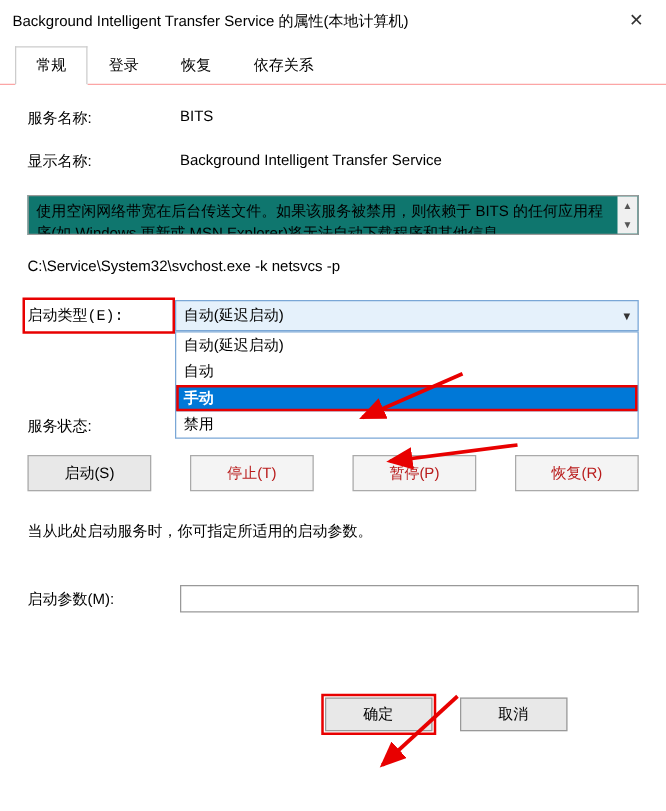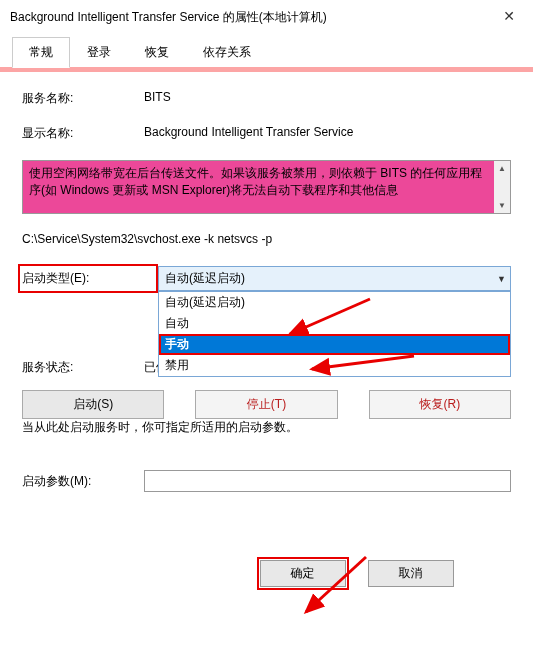--- a/index.html
+++ b/index.html
@@ -1,43 +1,43 @@
 <!DOCTYPE html>
 <html><head>
 <meta charset="utf-8">
 <style>
 * { box-sizing: border-box; margin: 0; padding: 0; }
 body { font-family: "Microsoft YaHei", "Segoe UI", sans-serif; font-size: 12px; background: #fff; width: 533px; height: 649px; position: relative; overflow: hidden; }
 .titlebar { display: flex; justify-content: space-between; align-items: flex-end; padding: 6px 10px; background: #fff; font-size: 12px; }
 .titlebar-text { color: #000; }
 .close-btn { font-size: 14px; color: #333; cursor: pointer; padding: 2px 8px; }
-.tabs { display: flex; padding-left: 12px; border-bottom: 5px solid #fca5a5; margin-top: 4px; }
+.tabs { display: flex; padding-left: 12px; border-bottom: 1px solid #fca5a5; margin-top: 4px; }
 .tab { padding: 6px 16px; border: 1px solid transparent; cursor: pointer; position: relative; top: 1px; }
 .tab.active { background: #fff; border: 1px solid #ccc; border-bottom: 1px solid #fff; }
 .content { padding: 18px 22px 10px 22px; }
 .row { display: flex; margin-bottom: 18px; align-items: flex-start; }
 .label { width: 122px; flex-shrink: 0; color: #000; }
 .value { flex: 1; color: #000; }
-.desc-box { flex: 1; border: 1px solid #999; padding: 4px 18px 4px 6px; height: 54px; overflow: hidden; position: relative; background: #ec4899; line-height: 1.4; }
+.desc-box { flex: 1; border: 1px solid #999; padding: 4px 18px 4px 6px; height: 32px; overflow: hidden; position: relative; background: #0f766e; line-height: 1.4; }
 .desc-scroll { position: absolute; right: 0; top: 0; bottom: 0; width: 16px; background: #f0f0f0; display: flex; flex-direction: column; justify-content: space-between; align-items: center; }
 .scroll-arrow { font-size: 8px; color: #555; padding: 2px; }
 .path-section { margin-bottom: 18px; }
 .path-label { margin-bottom: 4px; }
 .path-value { }
 .startup-row { display: flex; align-items: center; margin-bottom: 0; position: relative; }
-.startup-label { width: 140px; border: 2px solid #e80000; padding: 4px 2px; margin-left: -4px; }
+.startup-label { width: 122px; border: 2px solid #e80000; padding: 4px 2px; margin-left: -4px; font-family: Liberation Mono, monospace; }
 .dropdown { flex: 1; position: relative; }
 .dropdown-selected { border: 1px solid #7aa7d6; background: #e5f1fb; padding: 3px 20px 3px 6px; cursor: pointer; position: relative; }
 .dropdown-arrow { position: absolute; right: 4px; top: 50%; transform: translateY(-50%); font-size: 9px; color: #333; }
 .dropdown-list { position: absolute; top: 100%; left: 0; right: 0; background: #fff; border: 1px solid #7aa7d6; z-index: 10; }
 .dropdown-item { padding: 2px 6px; cursor: pointer; }
 .dropdown-item.highlighted { background: #0078d7; color: #fff; font-weight: bold; }
 .dropdown-item.boxed { outline: 2px solid #e80000; outline-offset: -2px; position: relative; z-index: 2; }
 .service-state-row { display: flex; margin-top: 66px; margin-bottom: 14px; }
-.btn-row { display: flex; gap: 31px; }
+.btn-row { display: flex; gap: 31px; margin-bottom: 24px; }
 .svc-btn { flex: 1; padding: 5px 0; text-align: center; border: 1px solid #aaa; background: #f4f4f4; color: #b91c1c; cursor: pointer; }
 .svc-btn.enabled { background: #e8e8e8; color: #000; }
 .hint-text { margin-bottom: 34px; }
 .params-row { display: flex; align-items: center; margin-bottom: 20px; }
 .params-input { flex: 1; border: 1px solid #999; padding: 3px 4px; height: 22px; background: #fff; }
 .dialog-buttons { display: flex; gap: 22px; justify-content: center; padding-left: 180px; margin-top: 68px; }
 .dlg-btn { width: 86px; padding: 4px 0; text-align: center; border: 1px solid #999; background: #e8e8e8; cursor: pointer; }
 .dlg-btn.ok { outline: 2px solid #e80000; outline-offset: 1px; }
 
 .arrow-to-dropdown { position: absolute; left: 280px; top: 294px; z-index: 20; pointer-events: none; }
@@ -107,20 +107,21 @@
   </div>
 
   <div class="service-state-row">
     <div class="label">服务状态:</div>
     <div class="value">已停止</div>
   </div>
 
   <div class="btn-row">
     <div class="svc-btn enabled">启动(S)</div>
     <div class="svc-btn">停止(T)</div>
+    <div class="svc-btn">暂停(P)</div>
     <div class="svc-btn">恢复(R)</div>
   </div>
 
   <div class="hint-text">当从此处启动服务时，你可指定所适用的启动参数。</div>
 
   <div class="params-row">
     <div class="label">启动参数(M):</div>
     <input class="params-input" type="text" value="" style="">
   </div>
 

